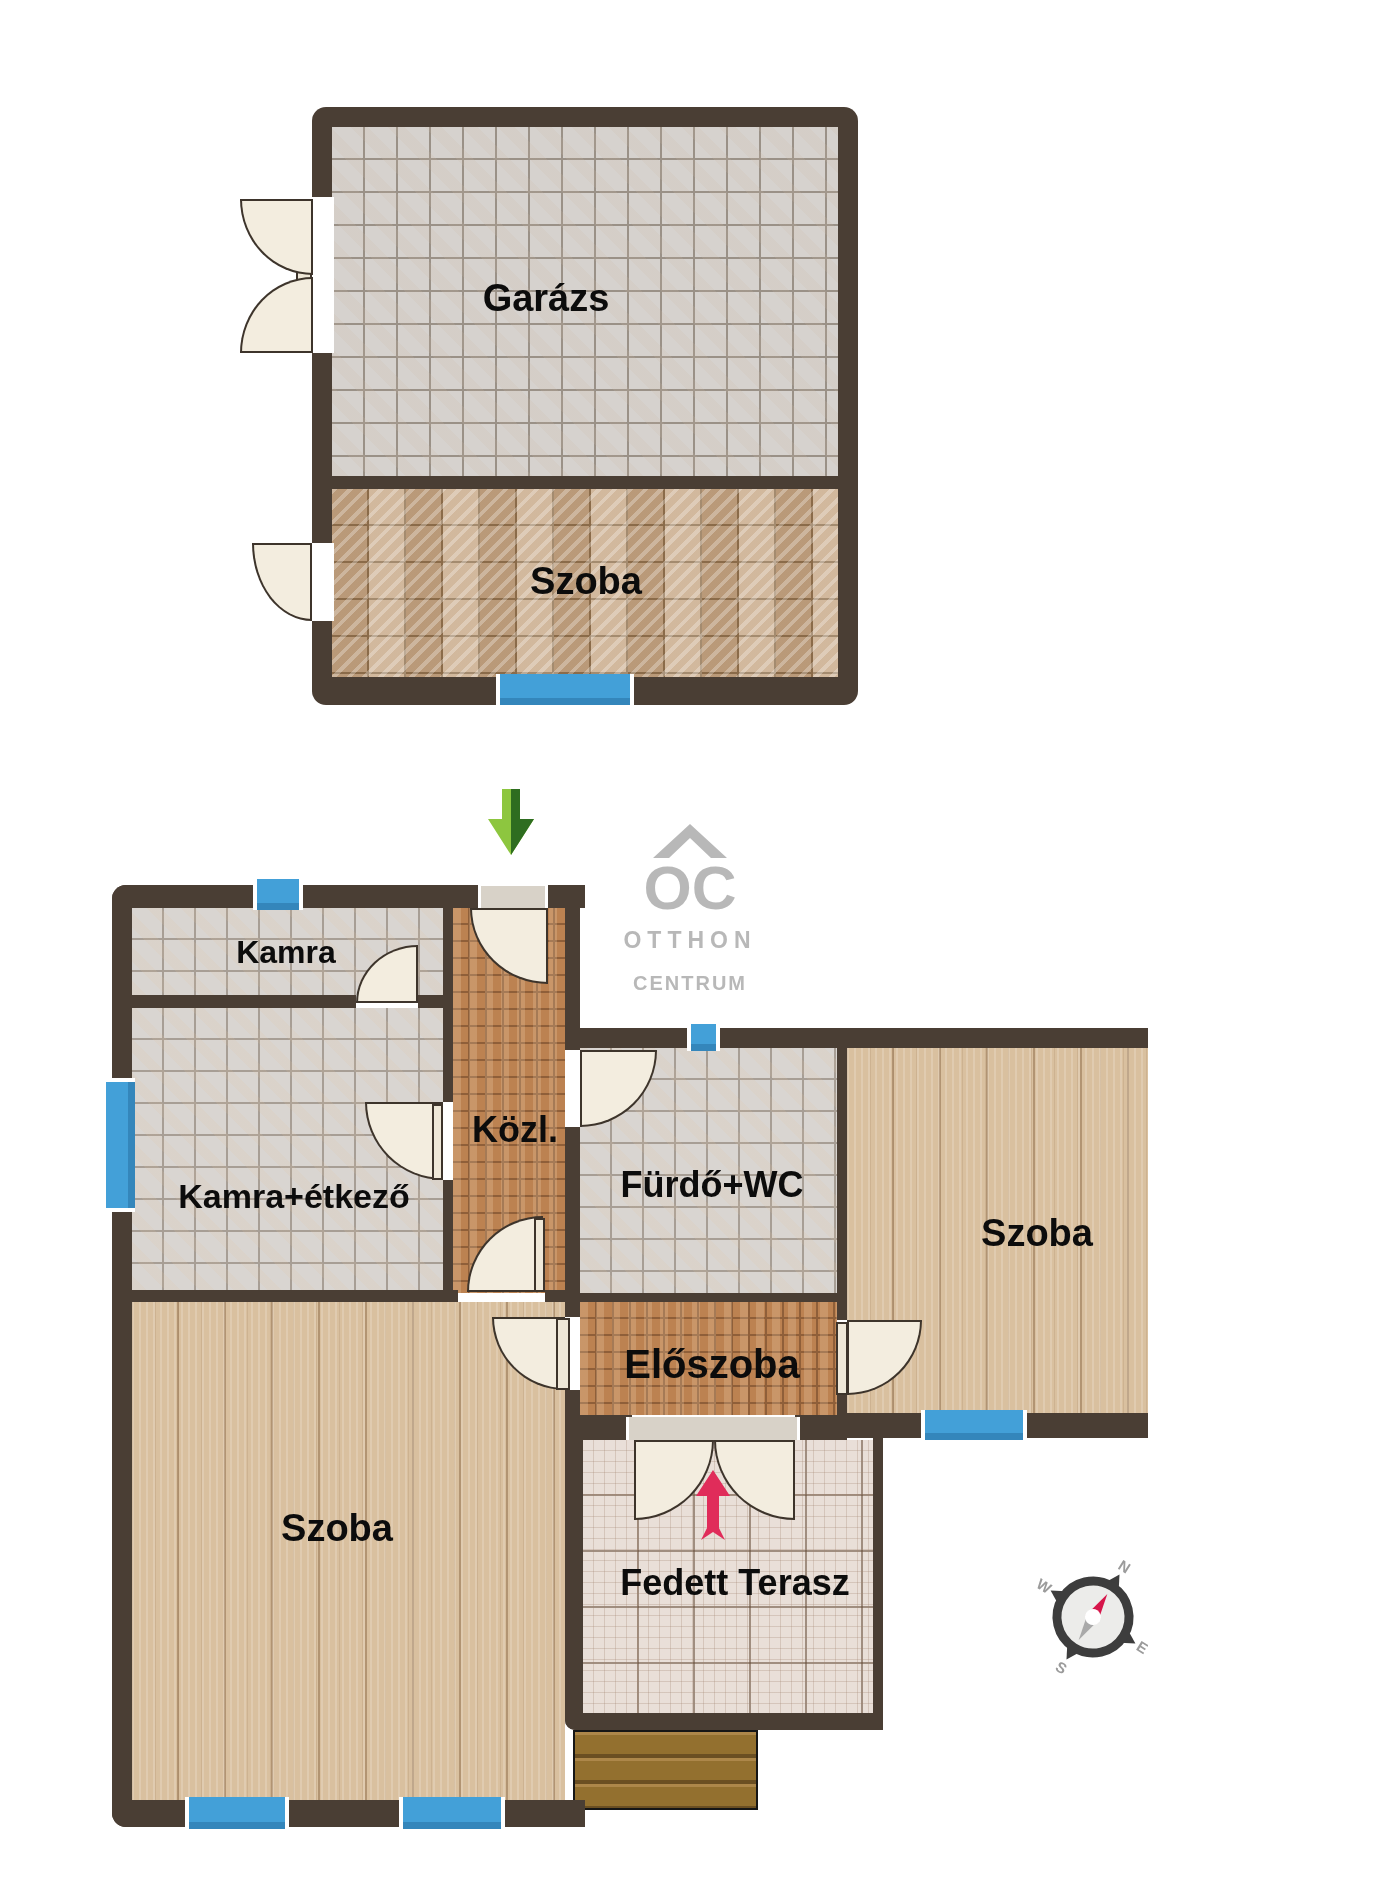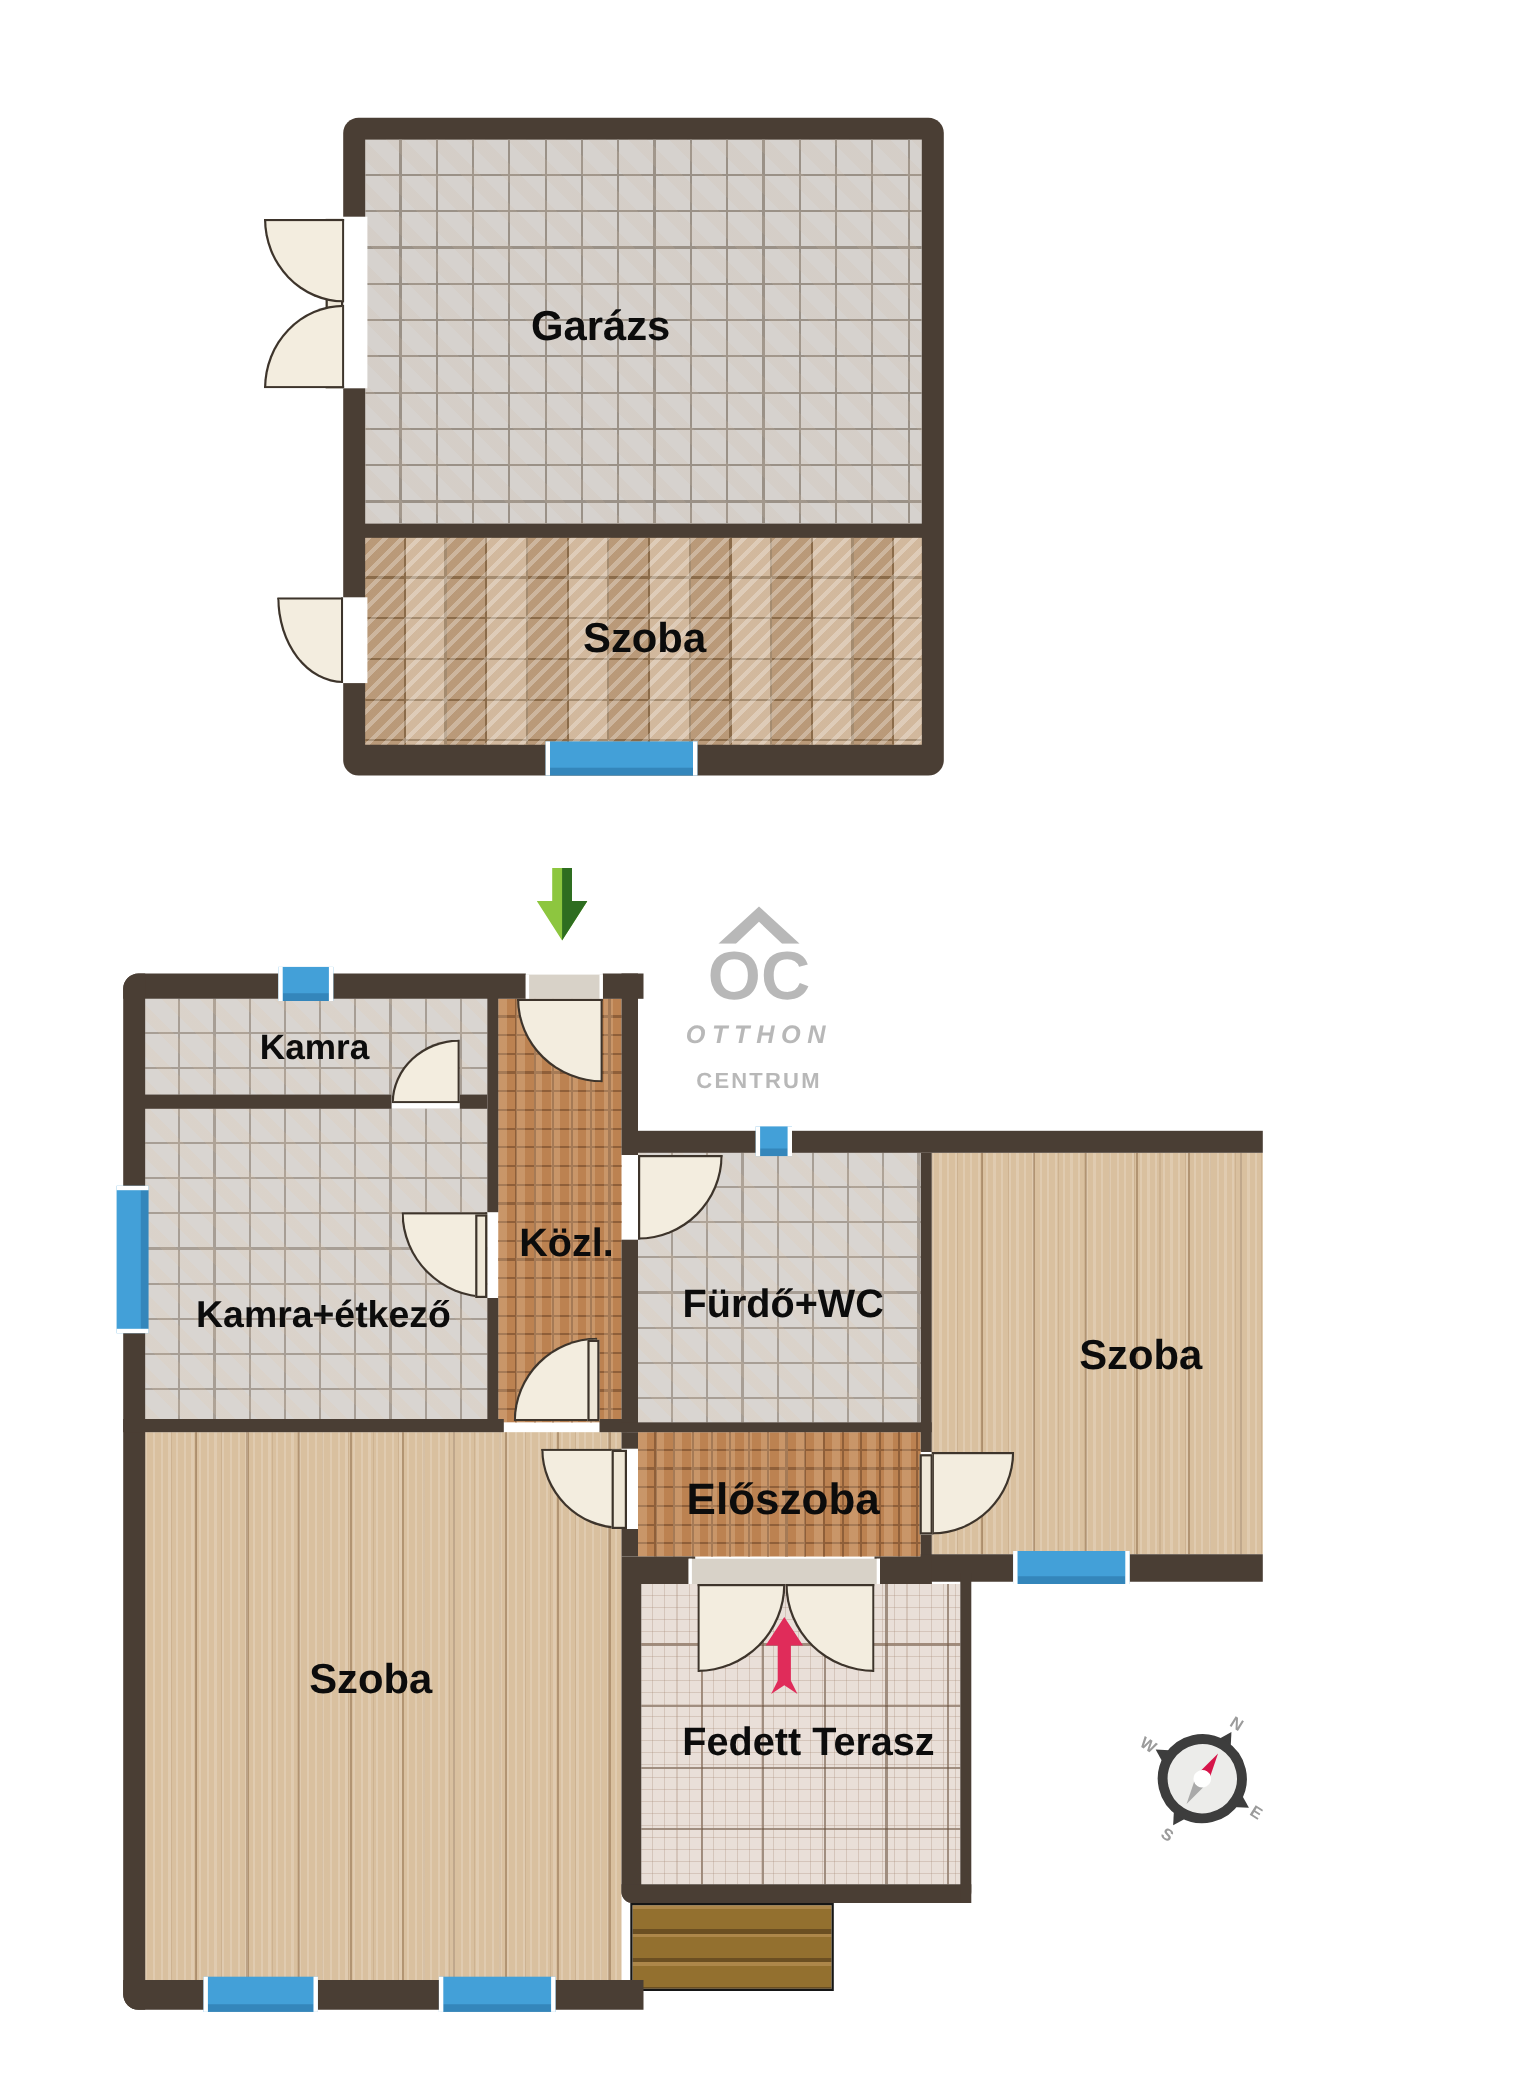--- a/index.html
+++ b/index.html
@@ -40,21 +40,21 @@
     repeating-linear-gradient(90deg, rgba(150,115,80,.18) 0 1px, rgba(0,0,0,0) 1px 23px),
     repeating-linear-gradient(90deg, rgba(0,0,0,0) 0 45px, rgba(130,95,60,.45) 45px 47px);}
   .floor-terrace{background-color:#e9dfd8;background-image:
     repeating-linear-gradient(90deg, rgba(0,0,0,0) 0 10px, rgba(160,130,110,.28) 10px 11px),
     repeating-linear-gradient(180deg, rgba(0,0,0,0) 0 10px, rgba(160,130,110,.28) 10px 11px),
     repeating-linear-gradient(90deg, rgba(0,0,0,0) 0 54px, rgba(100,75,55,.55) 54px 56px),
     repeating-linear-gradient(180deg, rgba(0,0,0,0) 0 54px, rgba(100,75,55,.55) 54px 56px);}
   .watermark{position:absolute;left:608px;top:818px;width:164px;text-align:center;z-index:60;
        color:rgba(178,178,178,.92);font-weight:bold;}
   .wm-logo{font-size:62px;line-height:0.98;letter-spacing:0px;}
-  .wm-line1{font-size:23px;letter-spacing:6px;margin-top:8px;font-style:italic;}
+  .wm-line1{font-size:23px;letter-spacing:6px;margin-top:8px;}
   .wm-line2{font-size:20px;letter-spacing:2px;margin-top:18px;}
   .steps{position:absolute;left:573px;top:1730px;width:185px;height:80px;z-index:15;
        border:2px solid #161616;box-sizing:border-box;
        background:repeating-linear-gradient(180deg,#ad874a 0 3px,#93702f 3px 22px,#6b4f22 22px 26px);}
   .disclaimer{position:absolute;left:805px;top:1758px;font-size:39px;font-weight:bold;color:#0d0d0d;
        white-space:nowrap;z-index:40;letter-spacing:-0.5px;}
 </style>
 </head>
 <body>
 

